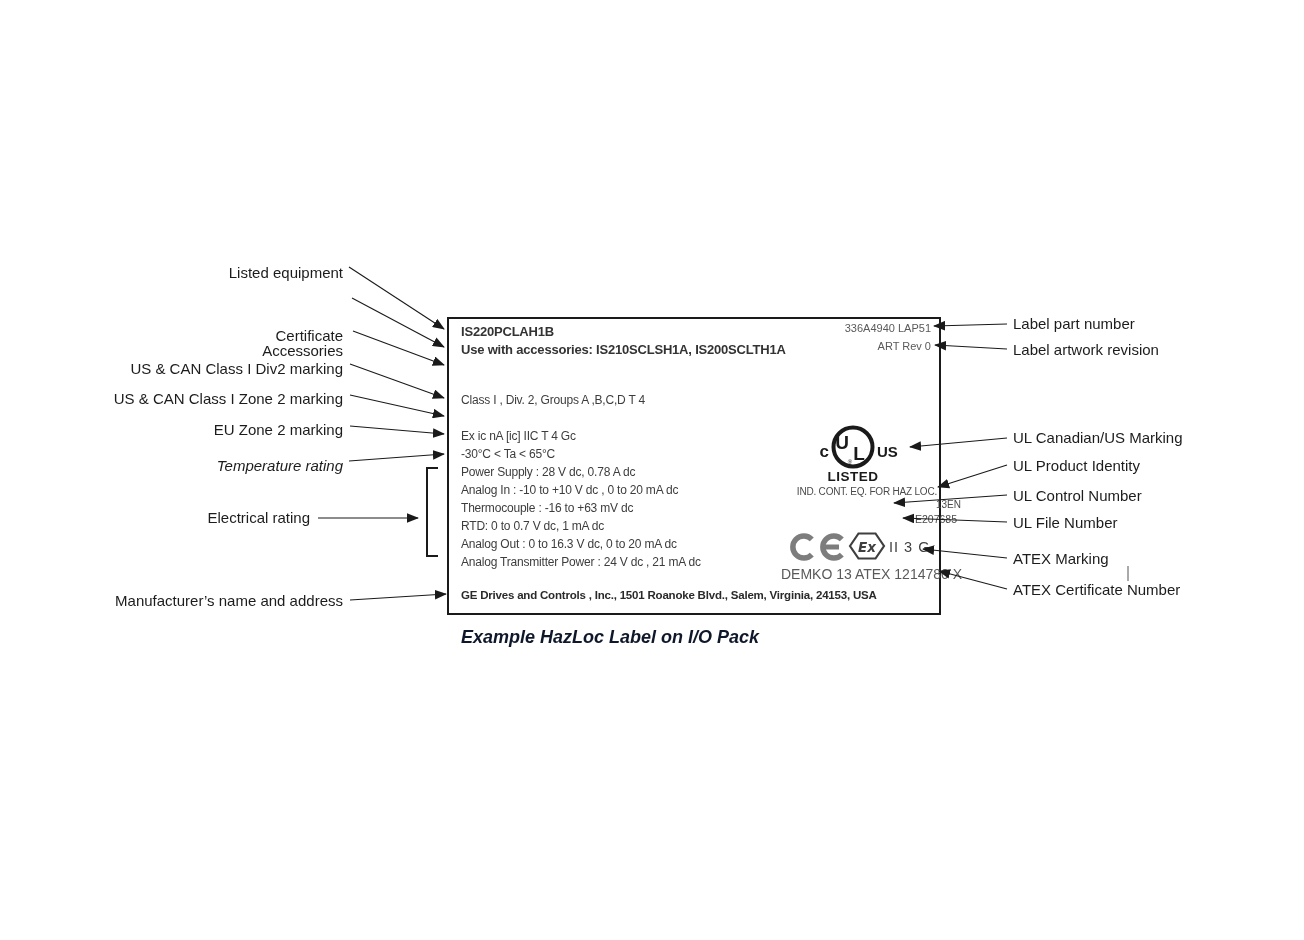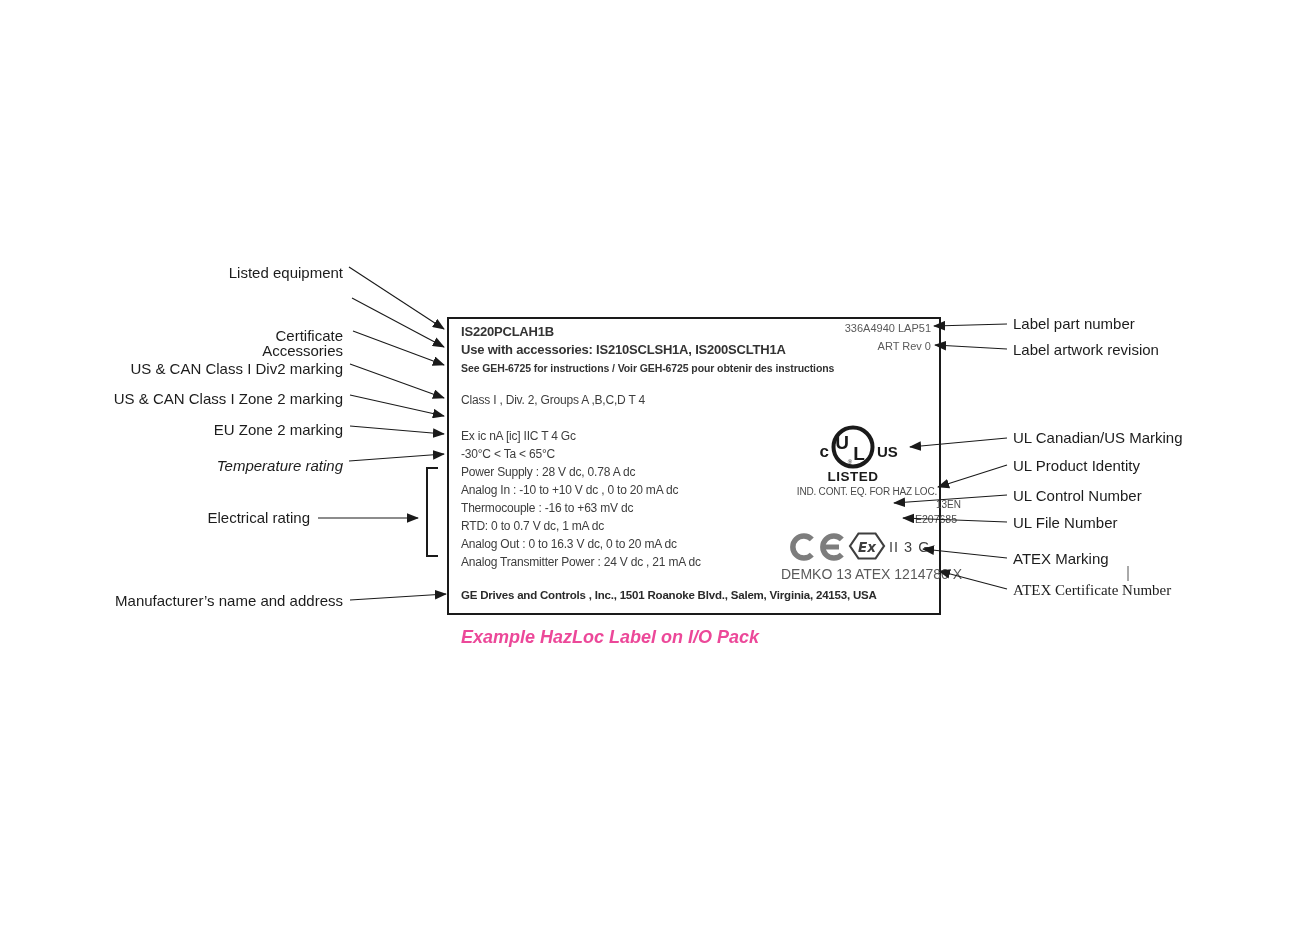--- a/index.html
+++ b/index.html
@@ -26,21 +26,21 @@
   .lbl-bold{font-weight:bold;color:#333;font-size:13px;}
   .lbl-small-bold{font-weight:bold;color:#333;font-size:10.5px;letter-spacing:-0.1px;}
   .lbl-mfr{font-weight:bold;color:#2a2a2a;font-size:11.5px;letter-spacing:-0.2px;}
   .lbl-right{position:absolute;right:8px;text-align:center;color:#5a5a5a;font-size:11px;white-space:nowrap;}
   .lbl-center{position:absolute;text-align:right;color:#4a4a4a;white-space:nowrap;}
   #ul-block{position:absolute;left:350px;top:100px;}
   #ce-ex-block{position:absolute;left:335px;top:212px;}
   
   #caption{
     position:absolute;left:461px;top:627px;font-size:18px;font-weight:bold;font-style:italic;
-    color:#ec4899;white-space:nowrap;z-index:2;
+    color:#0f172a;white-space:nowrap;z-index:2;
   }
 </style>
 </head>
 <body>
 
 <div id="canvas">
 
   <svg id="leader-overlay" width="1304" height="940" viewBox="0 0 1304 940">
     <defs>
       <marker id="arrow" viewBox="0 0 10 8" refX="9.2" refY="4" markerWidth="11" markerHeight="9" orient="auto">
@@ -84,30 +84,29 @@
   <div class="co co-left" style="top:509px;right:994px;">Electrical rating</div>
   <div class="co co-left" style="top:592px;right:961px;">Manufacturer’s name and address</div>
 
   <div class="co" style="top:315px;left:1013px;">Label part number</div>
   <div class="co" style="top:341px;left:1013px;">Label artwork revision</div>
   <div class="co" style="top:429px;left:1013px;">UL Canadian/US Marking</div>
   <div class="co" style="top:457px;left:1013px;">UL Product Identity</div>
   <div class="co" style="top:487px;left:1013px;">UL Control Number</div>
   <div class="co" style="top:514px;left:1013px;">UL File Number</div>
   <div class="co" style="top:550px;left:1013px;">ATEX Marking</div>
-  <div class="co" style="top:581px;left:1013px;font-family:Liberation Serif, serif;">ATEX Certificate Number</div>
+  <div class="co" style="top:581px;left:1013px;">ATEX Certificate Number</div>
 
   <div id="hazloc-label">
 
     <div class="lbl-right" style="top:3px;">336A4940 LAP51</div>
     <div class="lbl-right" style="top:21px;">ART Rev 0</div>
 
     <div class="lbl-line lbl-bold" style="top:5px;">IS220PCLAH1B</div>
     <div class="lbl-line lbl-bold" style="top:23px;">Use with accessories: IS210SCLSH1A, IS200SCLTH1A</div>
-    <div class="lbl-line lbl-small-bold" style="top:42px;">See GEH-6725 for instructions  / Voir GEH-6725 pour obtenir des instructions</div>
     <div class="lbl-line" style="top:74px;">Class I , Div. 2, Groups A ,B,C,D T 4</div>
     <div class="lbl-line" style="top:110px;">Ex ic nA [ic] IIC T 4 Gc</div>
     <div class="lbl-line" style="top:128px;">-30°C &lt; Ta &lt; 65°C</div>
     <div class="lbl-line" style="top:146px;">Power Supply : 28 V dc, 0.78 A dc</div>
     <div class="lbl-line" style="top:164px;">Analog In : -10 to +10 V dc , 0 to 20 mA dc</div>
     <div class="lbl-line" style="top:182px;">Thermocouple : -16 to +63 mV dc</div>
     <div class="lbl-line" style="top:200px;">RTD: 0 to 0.7 V dc, 1 mA dc</div>
     <div class="lbl-line" style="top:218px;">Analog Out : 0 to 16.3 V dc, 0 to 20 mA dc</div>
     <div class="lbl-line" style="top:236px;">Analog Transmitter Power  : 24 V dc , 21 mA dc</div>
     <div class="lbl-line lbl-mfr" style="top:269px;">GE Drives and Controls , Inc., 1501 Roanoke Blvd., Salem, Virginia, 24153, USA</div>

